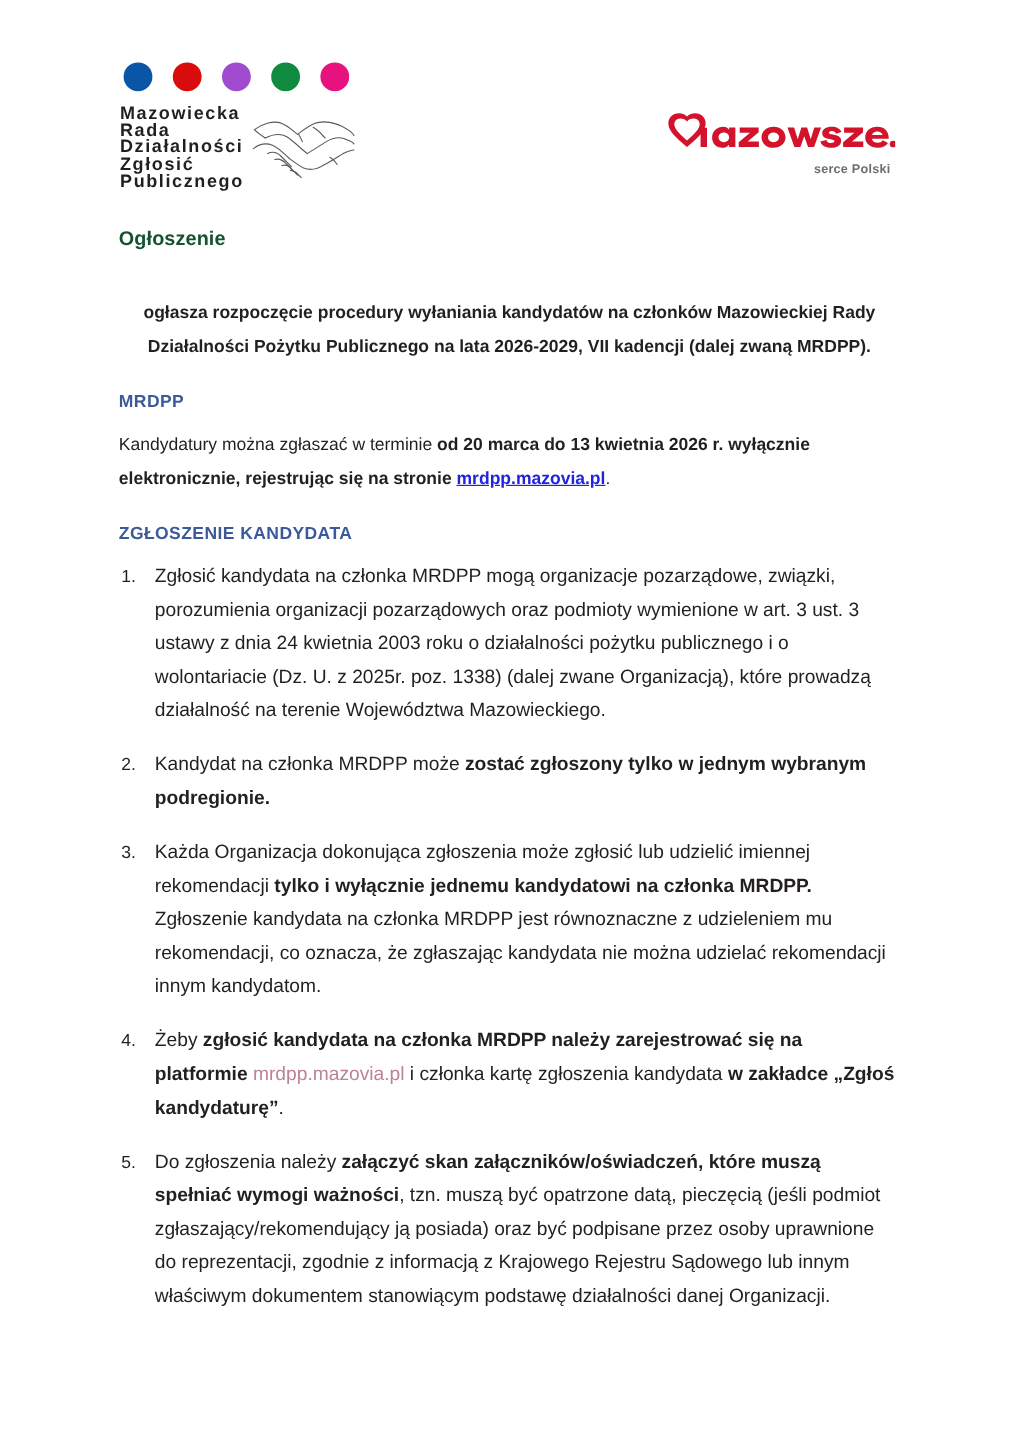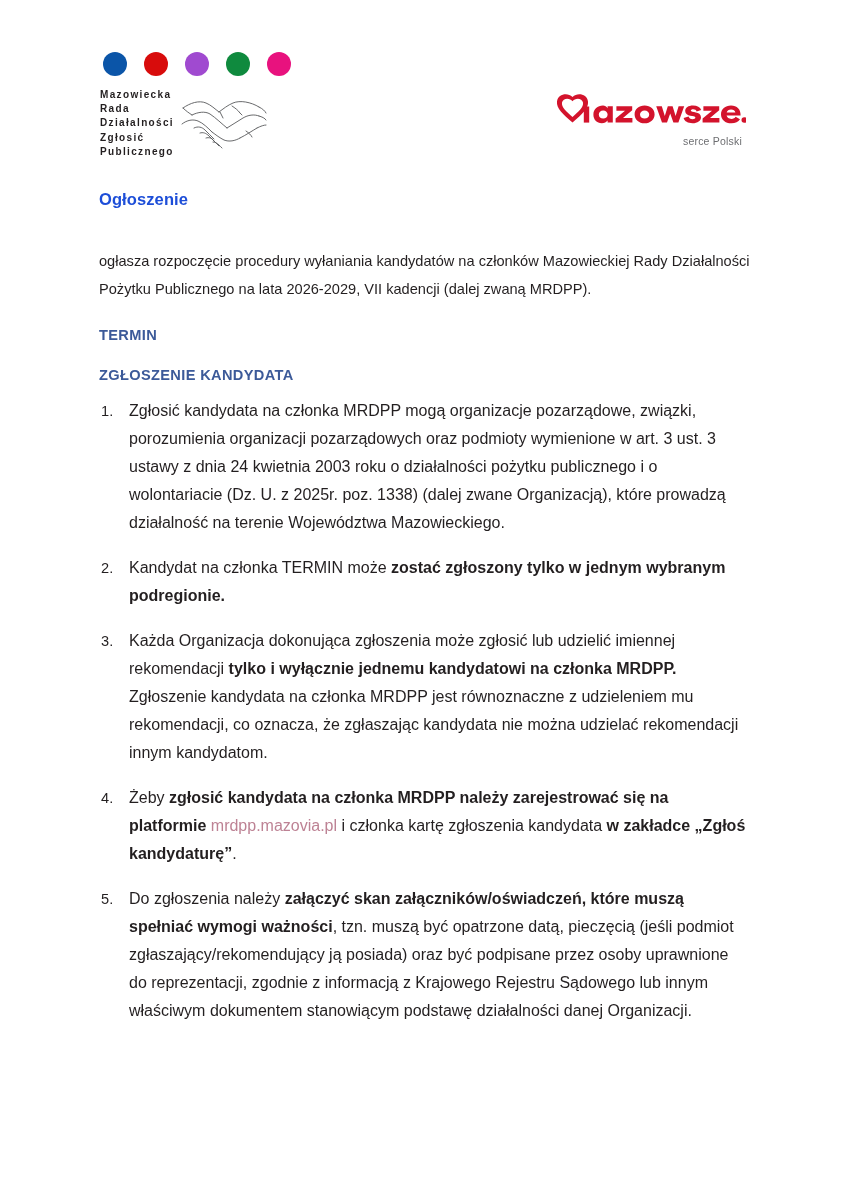--- a/index.html
+++ b/index.html
@@ -40,21 +40,21 @@
     width: 24px;
     height: 24px;
     border-radius: 50%;
     display: block;
   }
   .logo-body {
     display: flex;
     align-items: flex-start;
   }
   .logo-words {
-    font-size: 10px;
+    font-size: 15px;
     font-weight: bold;
     letter-spacing: 1.35px;
     line-height: 14.2px;
     color: #231f20;
     white-space: nowrap;
   }
   .handshake {
     margin-left: 6px;
     margin-top: 6px;
   }
@@ -66,46 +66,48 @@
     width: 200px;
   }
   .mazowsze-mark { display: block; }
   .mazowsze-tag {
     text-align: right;
     font-size: 10.5px;
     color: #6d6e71;
     margin-top: 1px;
     padding-right: 14px;
     letter-spacing: 0.2px;
+    font-weight: bold;
   }
 
   
   .content {
     position: absolute;
     left: 99px;
     top: 190px;
     width: 651px;
   }
 
   h1.doc-title {
     font-size: 16.5px;
     font-weight: bold;
-    color: #1d4ed8;
+    color: #14532d;
     margin: 0 0 38px 0;
     letter-spacing: 0.1px;
   }
 
   p.para {
     font-size: 14.6px;
     line-height: 28px;
     margin: 0 0 22px 0;
     color: #231f20;
   }
   p.para.bold {
-    font-weight: normal;
+    font-weight: bold;
+    text-align: center;
   }
 
   h2.section-head {
     font-size: 14.6px;
     font-weight: bold;
     color: #3c5a99;
     letter-spacing: 0.35px;
     margin: 24px 0 14px 0;
   }
 
@@ -224,26 +226,27 @@
 
 </div>
 
 <div class="content">
 
   <h1 class="doc-title">Ogłoszenie</h1>
 
 
   <p class="para bold">ogłasza rozpoczęcie procedury wyłaniania kandydatów na członków Mazowieckiej Rady Działalności Pożytku Publicznego na lata 2026-2029, VII kadencji (dalej zwaną MRDPP).</p>
 
-  <h2 class="section-head">TERMIN</h2>
-
+  <h2 class="section-head">MRDPP</h2>
+
+  <p class="para"><span>Kandydatury można zgłaszać w terminie </span><span class="b">od 20 marca do 13 kwietnia 2026 r. wyłącznie elektronicznie, rejestrując się na stronie </span><a href="#" class="link-blue">mrdpp.mazovia.pl</a><span>.</span></p>
 
   <h2 class="section-head">ZGŁOSZENIE KANDYDATA</h2>
 
   <ol class="numlist" id="zgloszenie-list">
       <li><span>Zgłosić kandydata na członka MRDPP mogą organizacje pozarządowe, związki, porozumienia organizacji pozarządowych oraz podmioty wymienione w art. 3 ust. 3 ustawy z dnia 24 kwietnia 2003 roku o działalności pożytku publicznego i o wolontariacie (Dz. U. z 2025r. poz. 1338) (dalej zwane Organizacją), które prowadzą działalność na terenie Województwa Mazowieckiego.</span></li>
-      <li><span>Kandydat na członka TERMIN może </span><span class="b">zostać zgłoszony tylko w jednym wybranym podregionie.</span></li>
+      <li><span>Kandydat na członka MRDPP może </span><span class="b">zostać zgłoszony tylko w jednym wybranym podregionie.</span></li>
       <li><span>Każda Organizacja dokonująca zgłoszenia może zgłosić lub udzielić imiennej rekomendacji </span><span class="b">tylko i wyłącznie jednemu kandydatowi na członka MRDPP.</span><span> Zgłoszenie kandydata na członka MRDPP jest równoznaczne z udzieleniem mu rekomendacji, co oznacza, że zgłaszając kandydata nie można udzielać rekomendacji innym kandydatom.</span></li>
       <li><span>Żeby </span><span class="b">zgłosić kandydata na członka MRDPP należy zarejestrować się na platformie </span><a href="#" class="link-mauve">mrdpp.mazovia.pl</a><span> i członka kartę zgłoszenia kandydata </span><span class="b">w zakładce „Zgłoś kandydaturę”</span><span>.</span></li>
       <li><span>Do zgłoszenia należy </span><span class="b">załączyć skan załączników/oświadczeń, które muszą spełniać wymogi ważności</span><span>, tzn. muszą być opatrzone datą, pieczęcią (jeśli podmiot zgłaszający/rekomendujący ją posiada) oraz być podpisane przez osoby uprawnione do reprezentacji, zgodnie z informacją z Krajowego Rejestru Sądowego lub innym właściwym dokumentem stanowiącym podstawę działalności danej Organizacji.</span></li>
     </ol>
 
 </div>
 
 </body></html>

